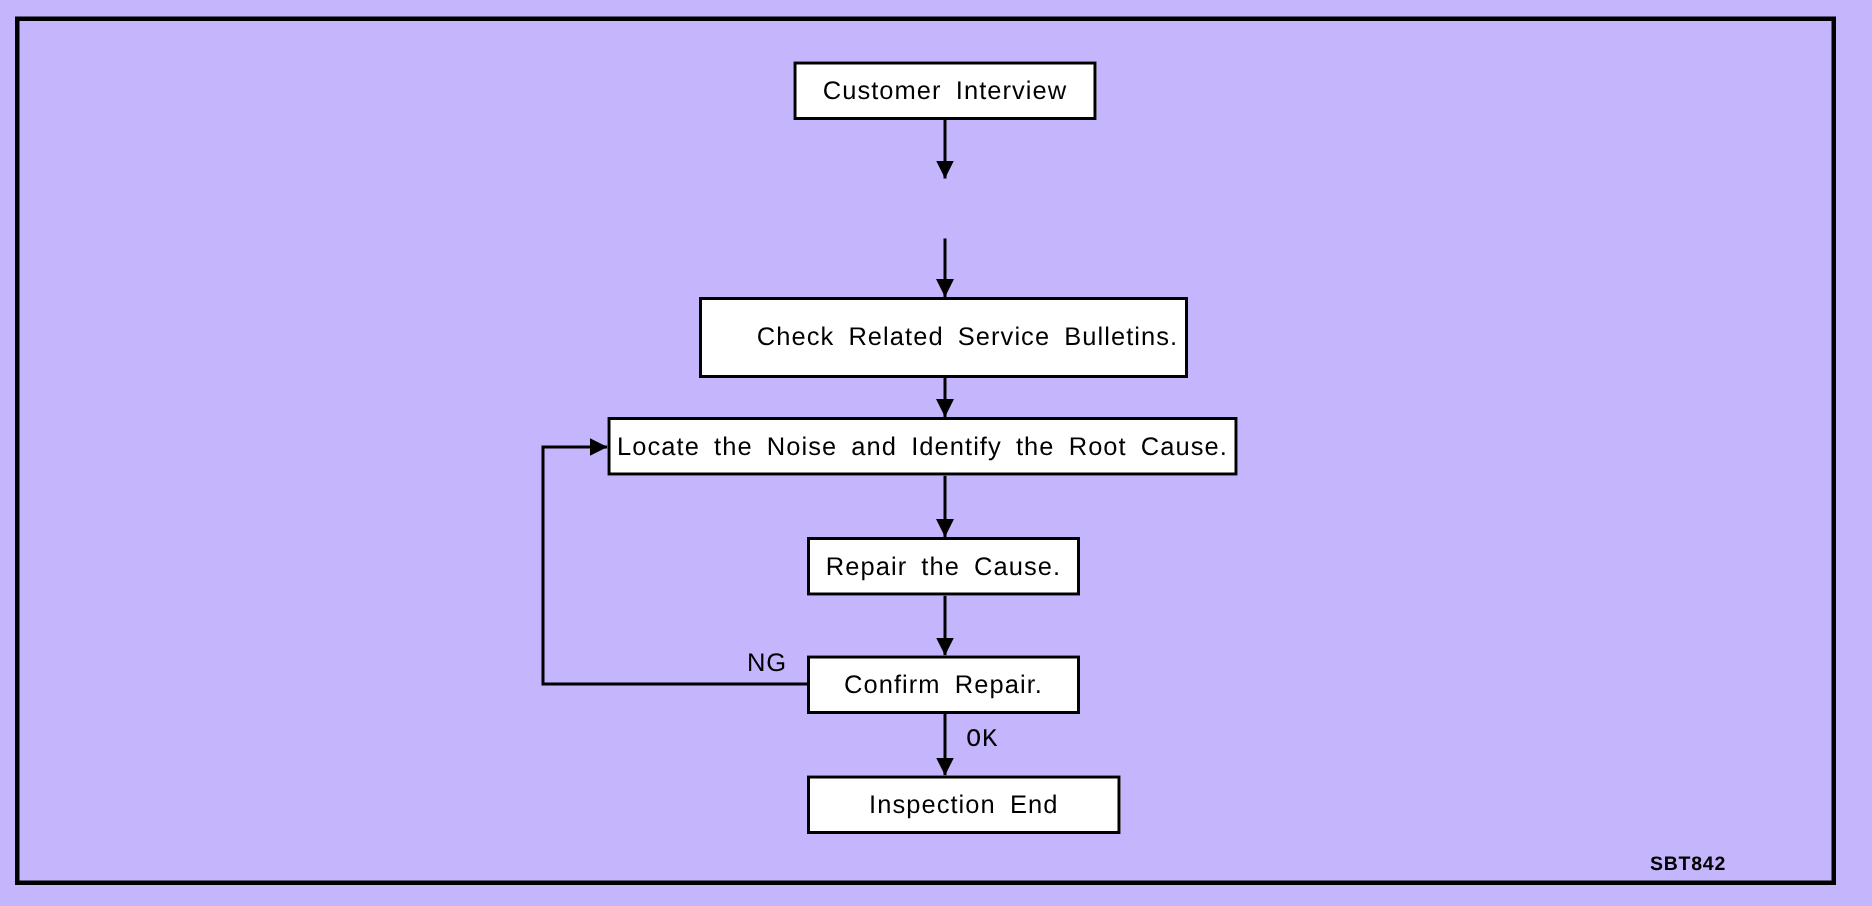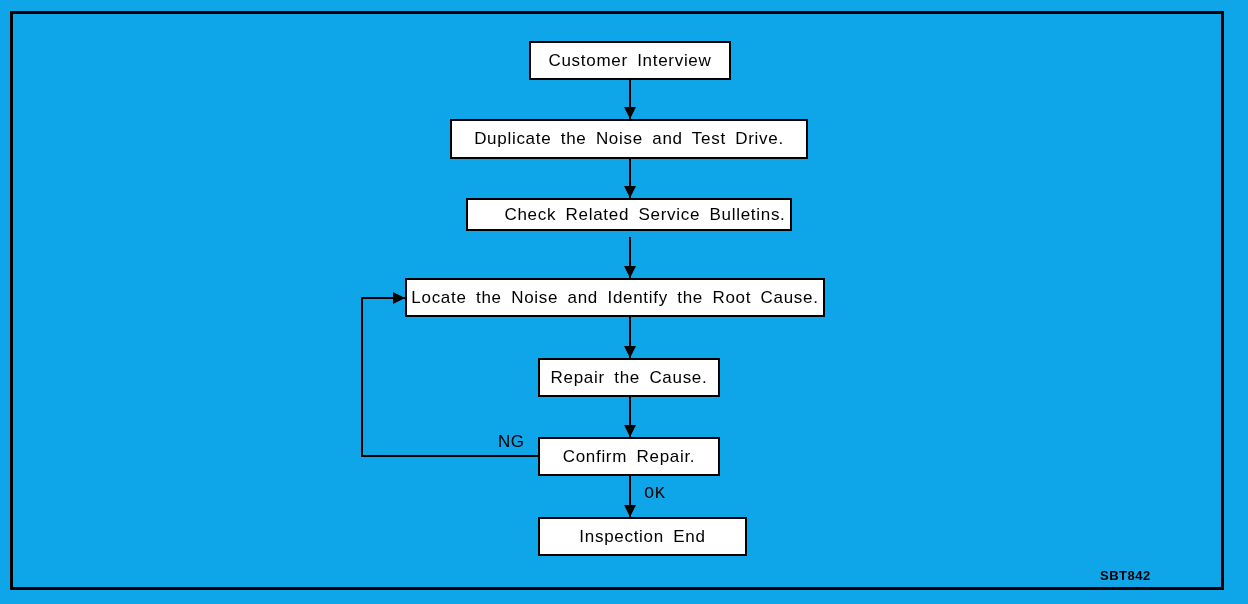--- a/index.html
+++ b/index.html
@@ -1,20 +1,20 @@
 <!DOCTYPE html>
 <html><head>
 <meta charset="utf-8">
 <style>
   html, body { margin: 0; padding: 0; background: #ffffff; }
   .canvas {
     position: relative;
     width: 1248px;
     height: 604px;
-    background: #0ea5e9;
+    background: #c4b5fd;
     font-family: "Liberation Sans", sans-serif;
     color: #000000;
     overflow: hidden;
   }
   .frame {
     position: absolute;
     left: 10px; top: 11px;
     width: 1214px; height: 579px;
     border: 3px solid #000000;
     box-sizing: border-box;
@@ -33,21 +33,21 @@
     display: flex;
     align-items: center;
     justify-content: center;
     font-size: 17px;
     letter-spacing: 0.7px;
     word-spacing: 4px;
     white-space: nowrap;
   }
   .n1 { left: 529px; top: 41px;  width: 202px; height: 39px; }
   .n2 { left: 450px; top: 119px; width: 358px; height: 40px; }
-  .n3 { left: 466px; top: 198px; width: 326px; height: 33px; padding-left: 32px; }
+  .n3 { left: 466px; top: 198px; width: 326px; height: 54px; padding-left: 32px; }
   .n4 { left: 405px; top: 278px; width: 420px; height: 39px; }
   .n5 { left: 538px; top: 358px; width: 182px; height: 39px; }
   .n6 { left: 538px; top: 437px; width: 182px; height: 39px; }
   .n7 { left: 538px; top: 517px; width: 209px; height: 39px; }
   .edge-label {
     position: absolute;
     font-size: 17px;
     letter-spacing: 0.5px;
     line-height: 20px;
     white-space: nowrap;
@@ -78,21 +78,20 @@
     <line x1="630" y1="80" x2="630" y2="119" stroke="#000000" stroke-width="2" marker-end="url(#ah)"></line>
     <line x1="630" y1="159" x2="630" y2="198" stroke="#000000" stroke-width="2" marker-end="url(#ah)"></line>
     <line x1="630" y1="237" x2="630" y2="278" stroke="#000000" stroke-width="2" marker-end="url(#ah)"></line>
     <line x1="630" y1="317" x2="630" y2="358" stroke="#000000" stroke-width="2" marker-end="url(#ah)"></line>
     <line x1="630" y1="397" x2="630" y2="437" stroke="#000000" stroke-width="2" marker-end="url(#ah)"></line>
     <line x1="630" y1="476" x2="630" y2="517" stroke="#000000" stroke-width="2" marker-end="url(#ah)"></line>
     <polyline points="538,456 362,456 362,298 405,298" fill="none" stroke="#000000" stroke-width="2" marker-end="url(#ah)"></polyline>
   </svg>
 
   <div class="node n1">Customer Interview</div>
-  <div class="node n2">Duplicate the Noise and Test Drive.</div>
   <div class="node n3">Check Related Service Bulletins.</div>
   <div class="node n4">Locate the Noise and Identify the Root Cause.</div>
   <div class="node n6">Confirm Repair.</div>
   <div class="node n5">Repair the Cause.</div>
   <div class="node n7">Inspection End</div>
 
   <div class="edge-label lbl-ng">NG</div>
   <div class="edge-label lbl-ok">OK</div>
 
   <div class="figcode">SBT842</div>

